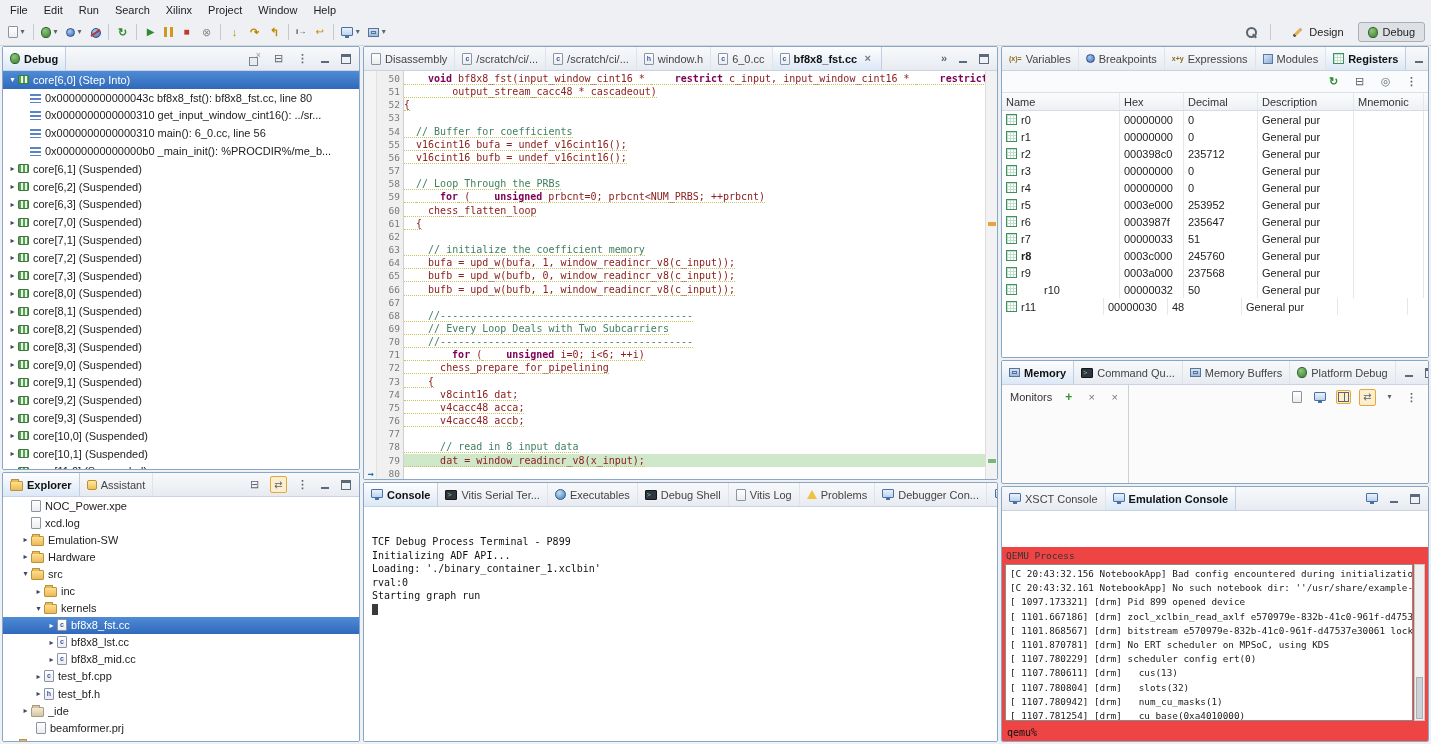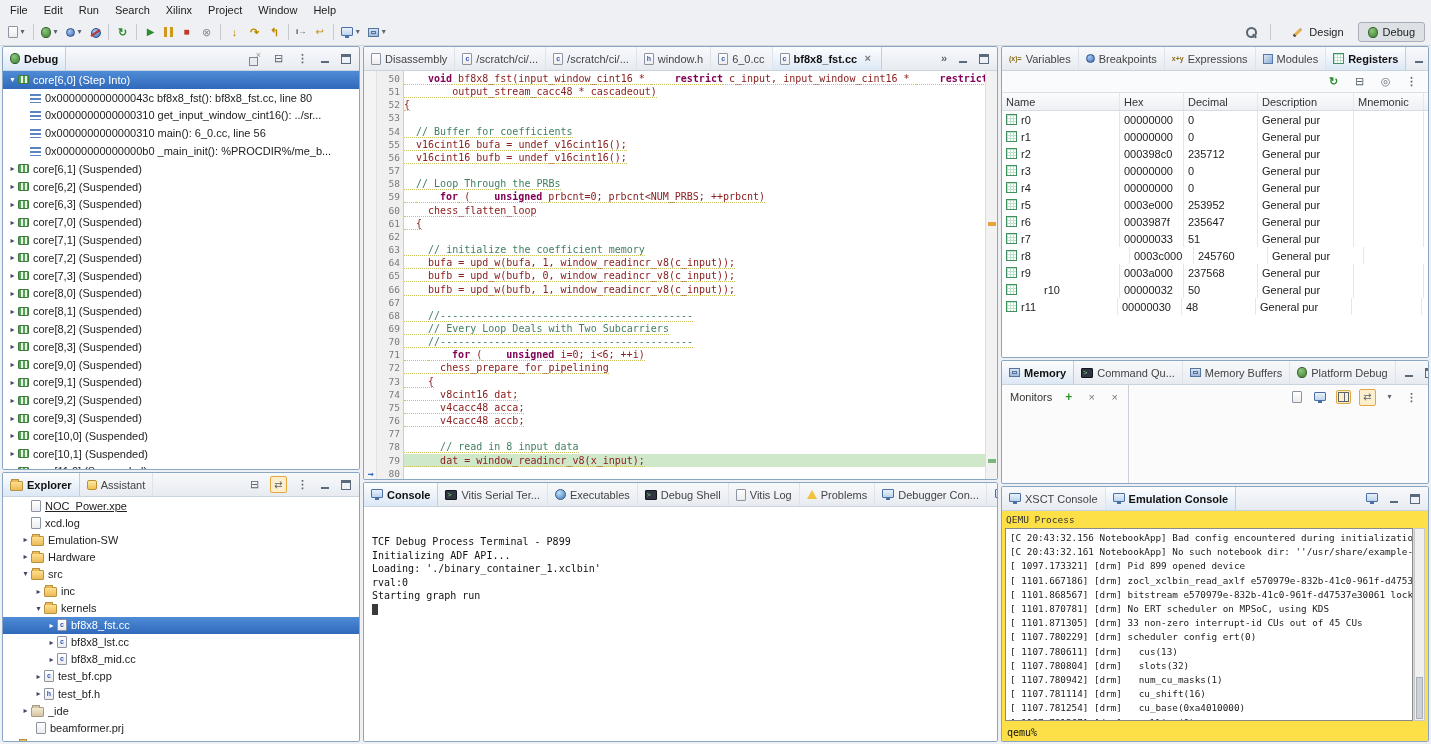--- a/index.html
+++ b/index.html
@@ -79,21 +79,21 @@
 .mem-body{display:flex;background:#fbfbfc;gap:45px;}
 .mon-pane{width:127px;border-right:1px solid #c9d0d8;display:flex;flex-direction:column;flex:none;}
 .mon-head{height:24px;display:flex;align-items:center;gap:8px;padding:0 8px;}
 .mon-label{color:#333;}
 .mon-list{flex:1;}
 .rend-pane{flex:1;display:flex;flex-direction:column;}
 .rend-tb{height:24px;display:flex;justify-content:flex-end;align-items:center;gap:8px;padding:0 8px;}
 .rend-area{flex:1;}
 
 
-.emu-body{background:#fde047;font-family:"DejaVu Sans Mono",monospace;}
+.emu-body{background:#ef4444;font-family:"DejaVu Sans Mono",monospace;margin-top:36px;}
 .emu-title{font-size:9.5px;color:#333;padding:3px 4px 0 4px;}
 .emu-box{position:absolute;left:3px;right:15px;top:17px;bottom:20px;border:1px solid #8a8a8a;background:#fff;padding:2px 4px;overflow:hidden;}
 .emu-line{font-size:9.3px;line-height:14.2px;white-space:pre;color:#1a1a1a;}
 .emu-scroll{position:absolute;top:17px;bottom:20px;right:3px;width:11px;background:#f0f0f0;border:1px solid #c8c8c8;}
 .emu-thumb{position:absolute;left:1px;right:1px;bottom:1px;height:42px;background:#cdd2d8;border:1px solid #aab0b8;}
 .emu-prompt{position:absolute;bottom:3px;left:5px;font-size:10px;color:#111;}
 
 
 .ic{display:inline-flex;align-items:center;justify-content:center;width:13px;height:13px;font-size:10px;line-height:1;flex:none;color:#556;}
 .ic-doc{width:10px;height:12px;background:linear-gradient(#fff,#ececec);border:1px solid #8a94a4;border-radius:1px;position:relative;}
@@ -426,21 +426,21 @@
           </span>
           <span class="hbtn">
             <span class="ic ic-min"></span>
           </span>
           <span class="hbtn">
             <span class="ic ic-max"></span>
           </span>
         </div>
     </div>
     <div class="pbody" id="explorer-tree">
-        <div class="trow" style="padding-left: 17px; text-decoration: underline;">
+        <div class="trow" style="padding-left: 17px;">
           <span class="tw"></span>
           <span class="ic ic-doc" data-l=""></span>
           <span class="tlabel">NOC_Power.xpe</span>
         </div>
         <div class="trow" style="padding-left: 17px;">
           <span class="tw"></span>
           <span class="ic ic-doc" data-l=""></span>
           <span class="tlabel">xcd.log</span>
         </div>
         <div class="trow" style="padding-left: 17px;">
@@ -803,21 +803,21 @@
             <div class="rg-cell" style="width: 118px;">
               <span class="ic ic-registers"></span>
               <span style="margin-left: 4px;">r7</span>
             </div>
             <div class="rg-cell" style="width: 64px;">00000033</div>
             <div class="rg-cell" style="width: 74px;">51</div>
             <div class="rg-cell" style="width: 96px;">General pur</div>
             <div class="rg-cell" style="width: 70px;"></div>
           </div>
           <div class="rg-row">
-            <div class="rg-cell" style="width: 128px;">
+            <div class="rg-cell" style="width: 118px; font-weight: bold;">
               <span class="ic ic-registers"></span>
               <span style="margin-left: 4px;">r8</span>
             </div>
             <div class="rg-cell" style="width: 64px;">0003c000</div>
             <div class="rg-cell" style="width: 74px;">245760</div>
             <div class="rg-cell" style="width: 96px;">General pur</div>
             <div class="rg-cell" style="width: 70px;"></div>
           </div>
           <div class="rg-row">
             <div class="rg-cell" style="width: 118px;">
@@ -833,21 +833,21 @@
             <div class="rg-cell" style="width: 118px;">
               <span class="ic ic-registers"></span>
               <span style="margin-left: 4px; padding-left: 23px;">r10</span>
             </div>
             <div class="rg-cell" style="width: 64px;">00000032</div>
             <div class="rg-cell" style="width: 74px;">50</div>
             <div class="rg-cell" style="width: 96px;">General pur</div>
             <div class="rg-cell" style="width: 70px;"></div>
           </div>
           <div class="rg-row">
-            <div class="rg-cell" style="width: 116px;">
+            <div class="rg-cell" style="width: 102px;">
               <span class="ic ic-registers"></span>
               <span style="margin-left: 4px;">r11</span>
             </div>
             <div class="rg-cell" style="width: 64px;">00000030</div>
             <div class="rg-cell" style="width: 74px;">48</div>
             <div class="rg-cell" style="width: 96px;">General pur</div>
             <div class="rg-cell" style="width: 70px;"></div>
           </div>
         </div>
     </div>
@@ -952,26 +952,24 @@
     </div>
     <div class="pbody emu-body">
       <div class="emu-title">QEMU Process</div>
       <div class="emu-box" id="emu-box">
           <div class="emu-line">[C 20:43:32.156 NotebookApp] Bad config encountered during initialization:</div>
           <div class="emu-line">[C 20:43:32.161 NotebookApp] No such notebook dir: ''/usr/share/example-notebooks'</div>
           <div class="emu-line">[ 1097.173321] [drm] Pid 899 opened device</div>
           <div class="emu-line">[ 1101.667186] [drm] zocl_xclbin_read_axlf e570979e-832b-41c0-961f-d47537e30061 re</div>
           <div class="emu-line">[ 1101.868567] [drm] bitstream e570979e-832b-41c0-961f-d47537e30061 locked, ref=1</div>
           <div class="emu-line">[ 1101.870781] [drm] No ERT scheduler on MPSoC, using KDS</div>
-          <div class="emu-line">[ 1101.871305] [drm] 33 non-zero interrupt-id CUs out of 45 CUs</div>
           <div class="emu-line">[ 1107.780229] [drm] scheduler config ert(0)</div>
           <div class="emu-line">[ 1107.780611] [drm]   cus(13)</div>
           <div class="emu-line">[ 1107.780804] [drm]   slots(32)</div>
           <div class="emu-line">[ 1107.780942] [drm]   num_cu_masks(1)</div>
-          <div class="emu-line">[ 1107.781114] [drm]   cu_shift(16)</div>
           <div class="emu-line">[ 1107.781254] [drm]   cu_base(0xa4010000)</div>
           <div class="emu-line">[ 1107.781367] [drm]   polling(0)</div>
         </div>
       <div class="emu-scroll">
         <div class="emu-thumb"></div>
       </div>
       <div class="emu-prompt">qemu%</div>
     </div>
   </div>
 

